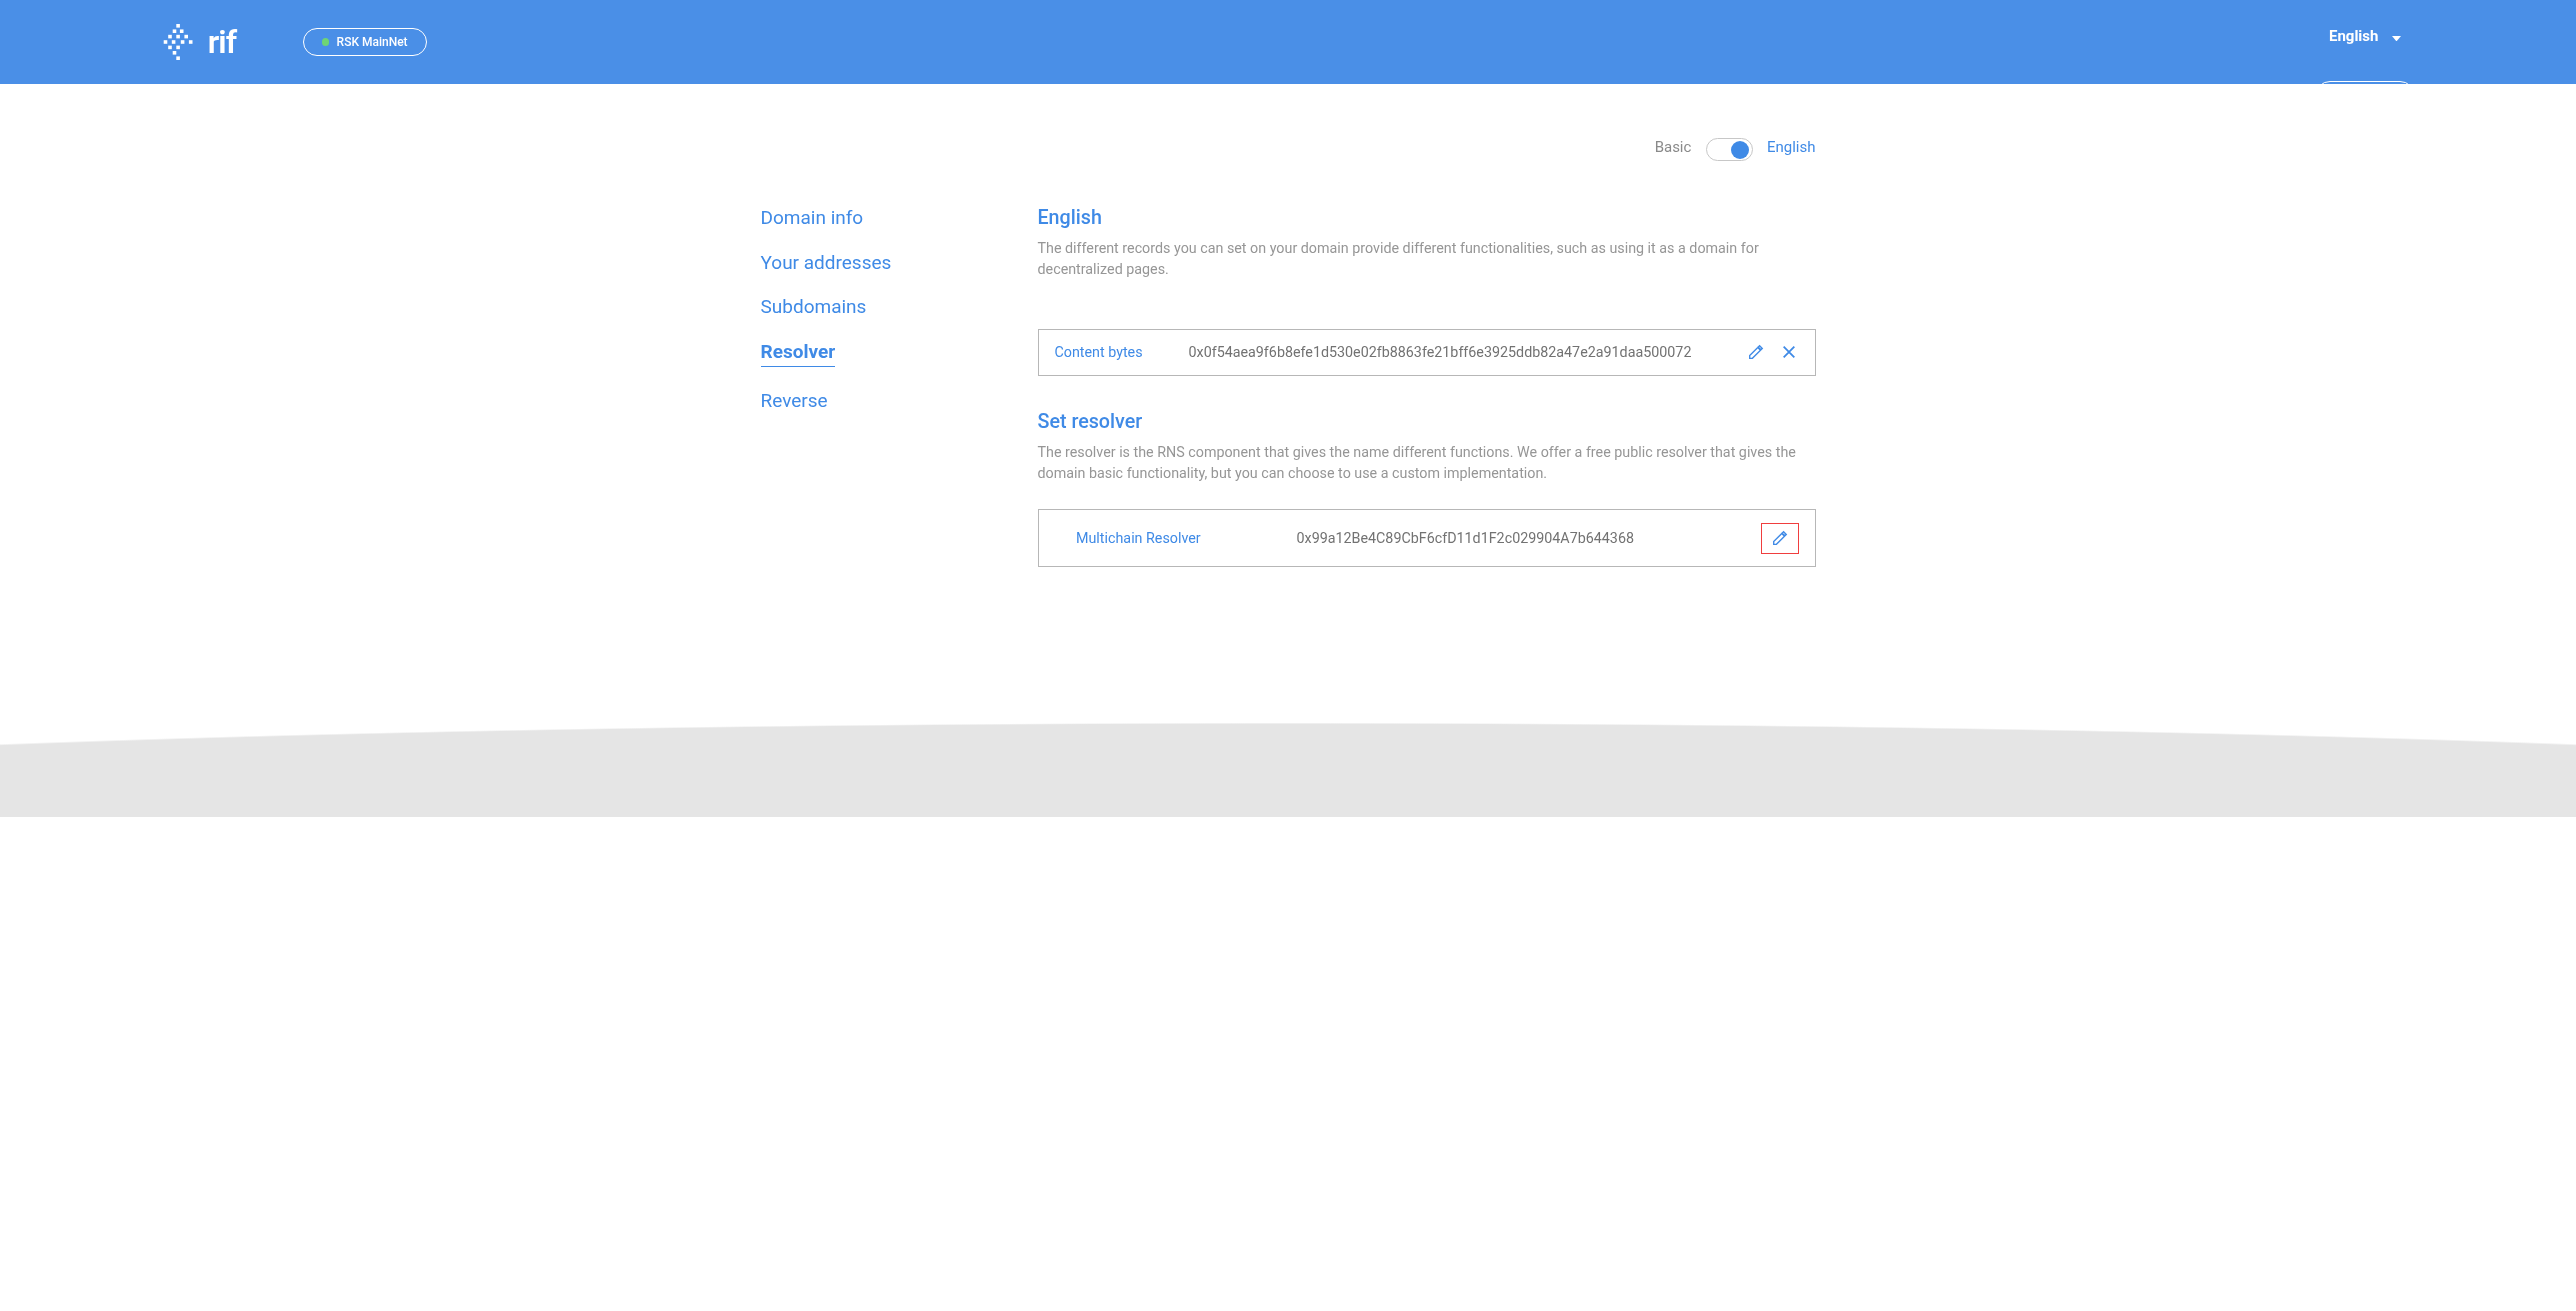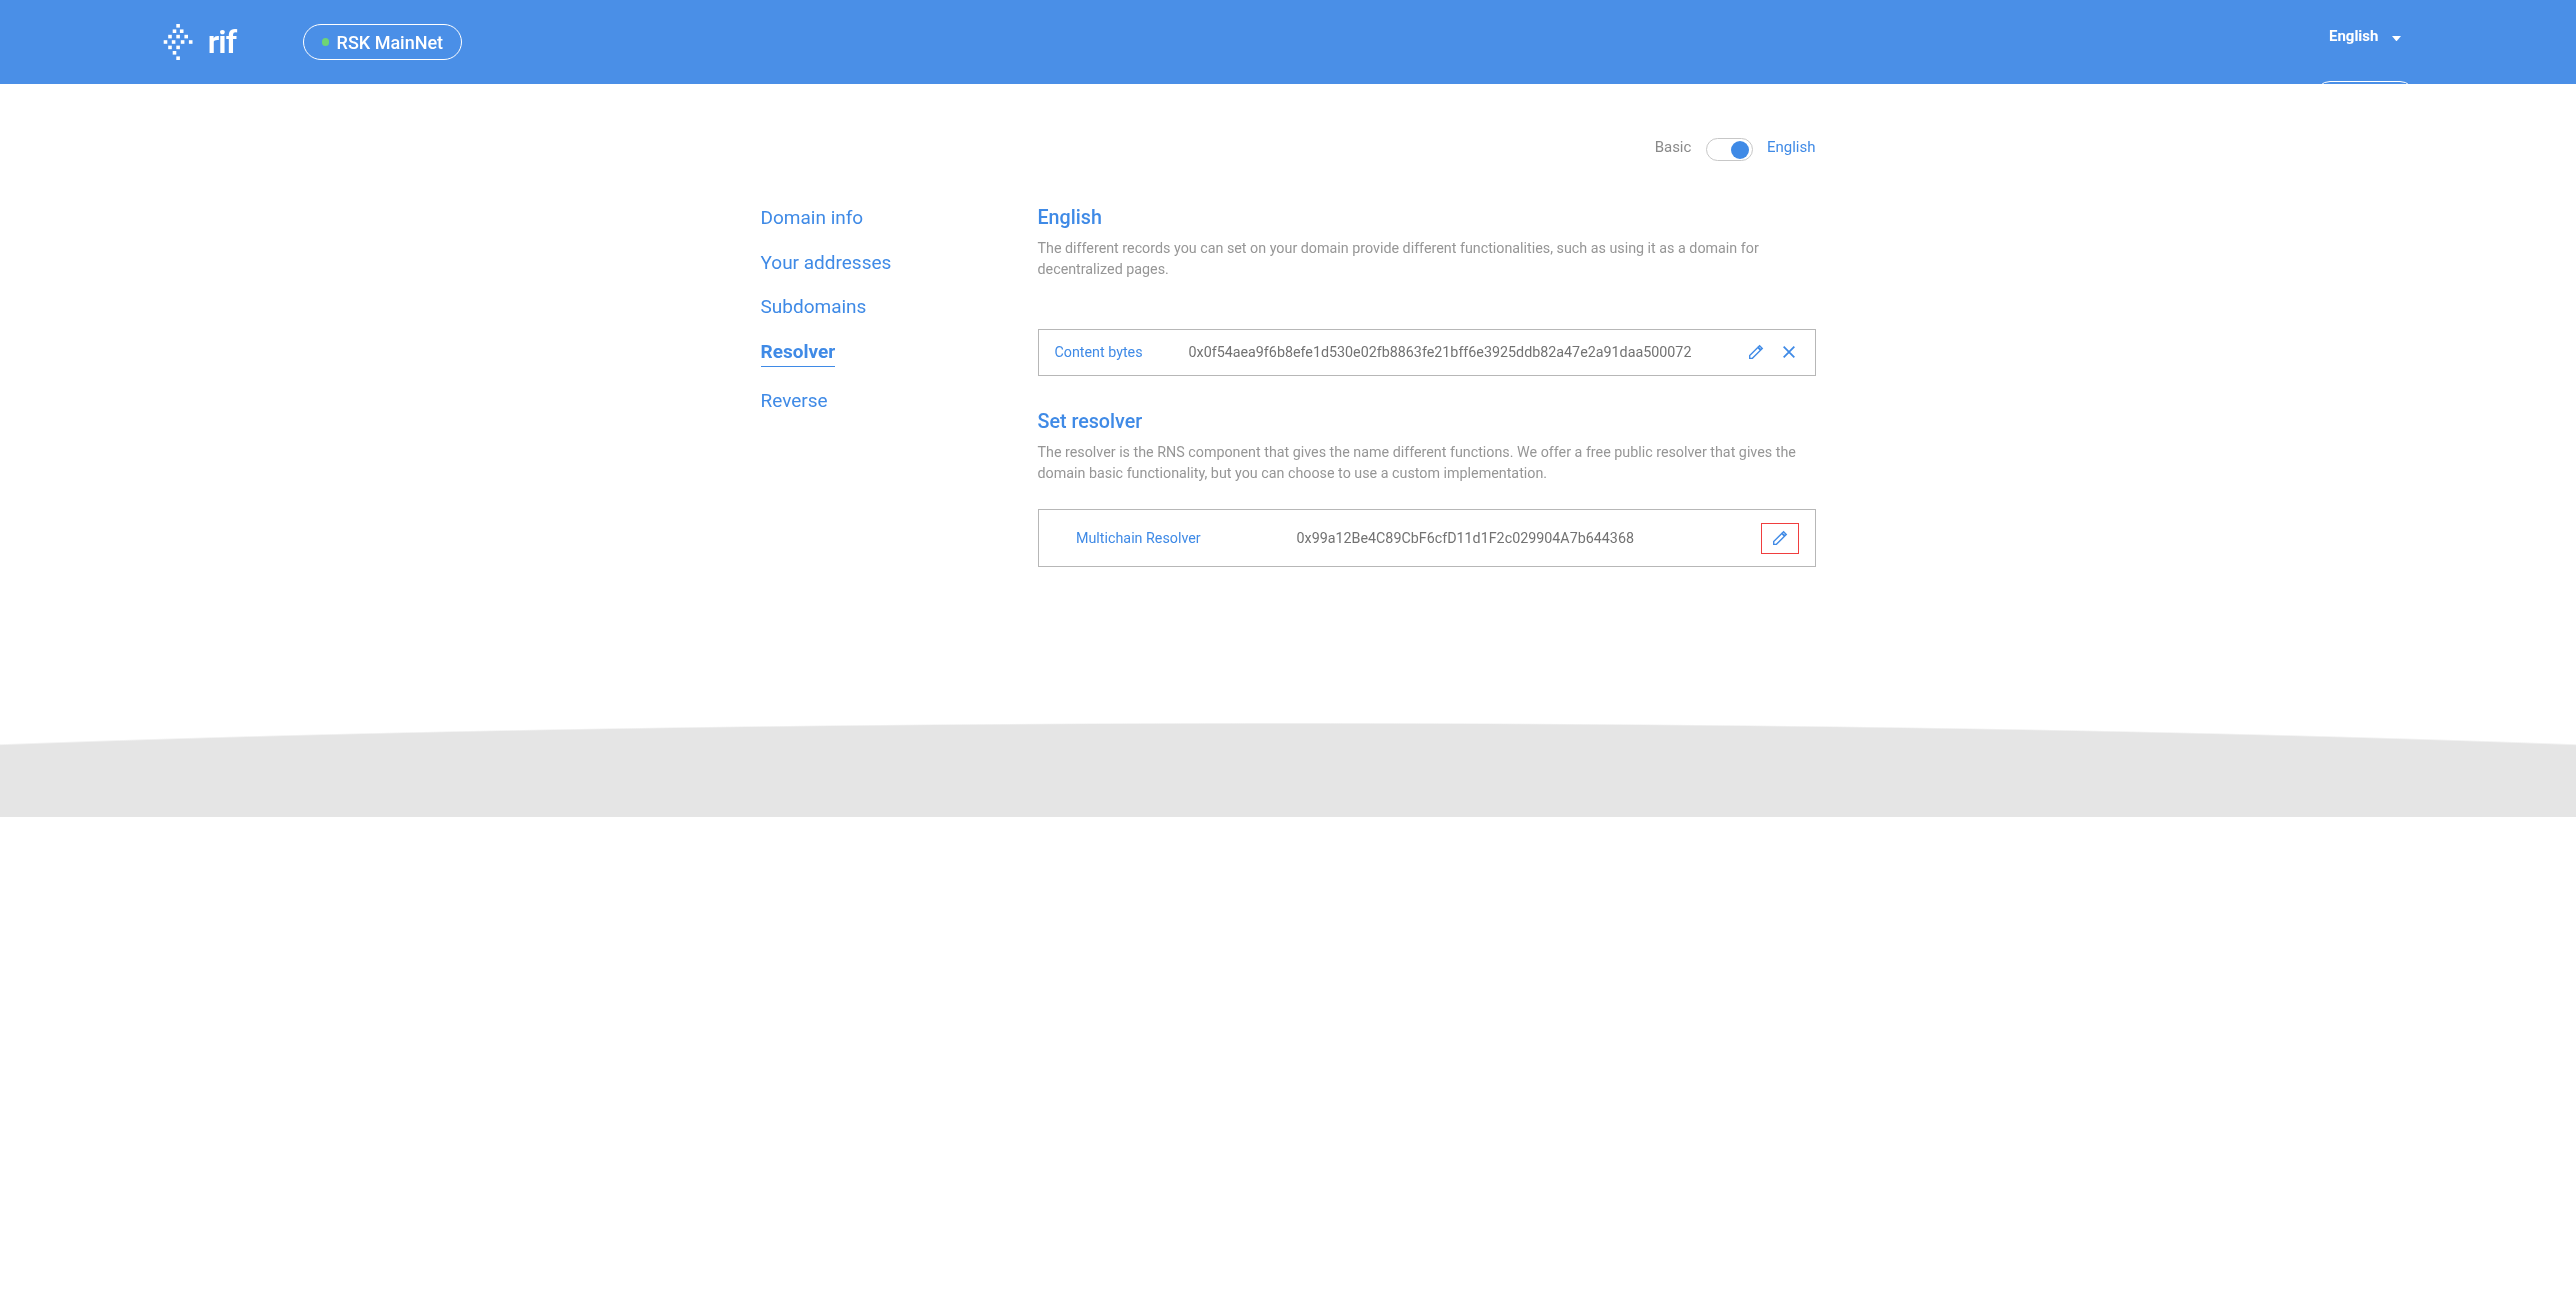--- a/index.html
+++ b/index.html
@@ -38,21 +38,21 @@
       font-weight: 600;
       letter-spacing: -0.9px;
     }
     .network-badge {
       border: 0.9px solid #fff;
       border-radius: 18px;
       padding: 6.3px 18px;
       display: inline-flex;
       align-items: center;
       color: #fff;
-      font-size: 18px;
+      font-size: 12px;
       font-weight: 500;
     }
     .network-dot {
       width: 7.2px;
       height: 7.2px;
       background: #6FD474;
       border-radius: 50%;
       margin-right: 7.2px;
     }
     .header-right {

